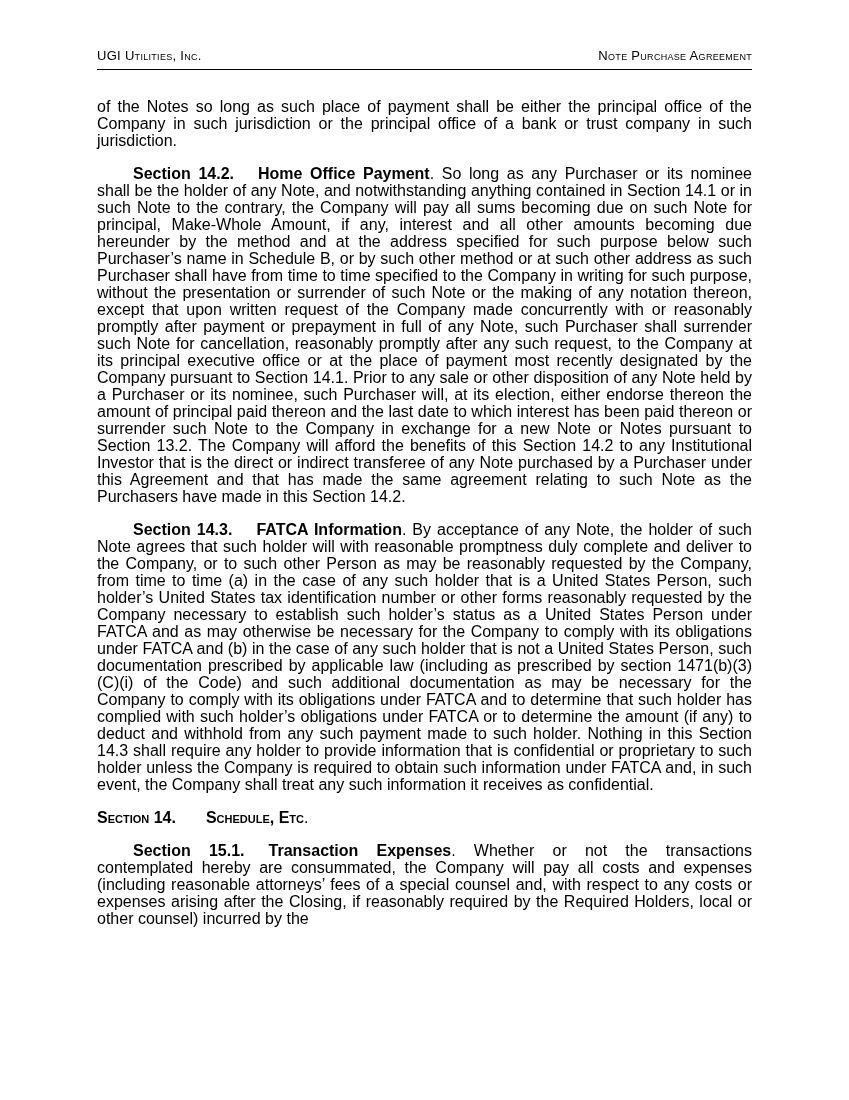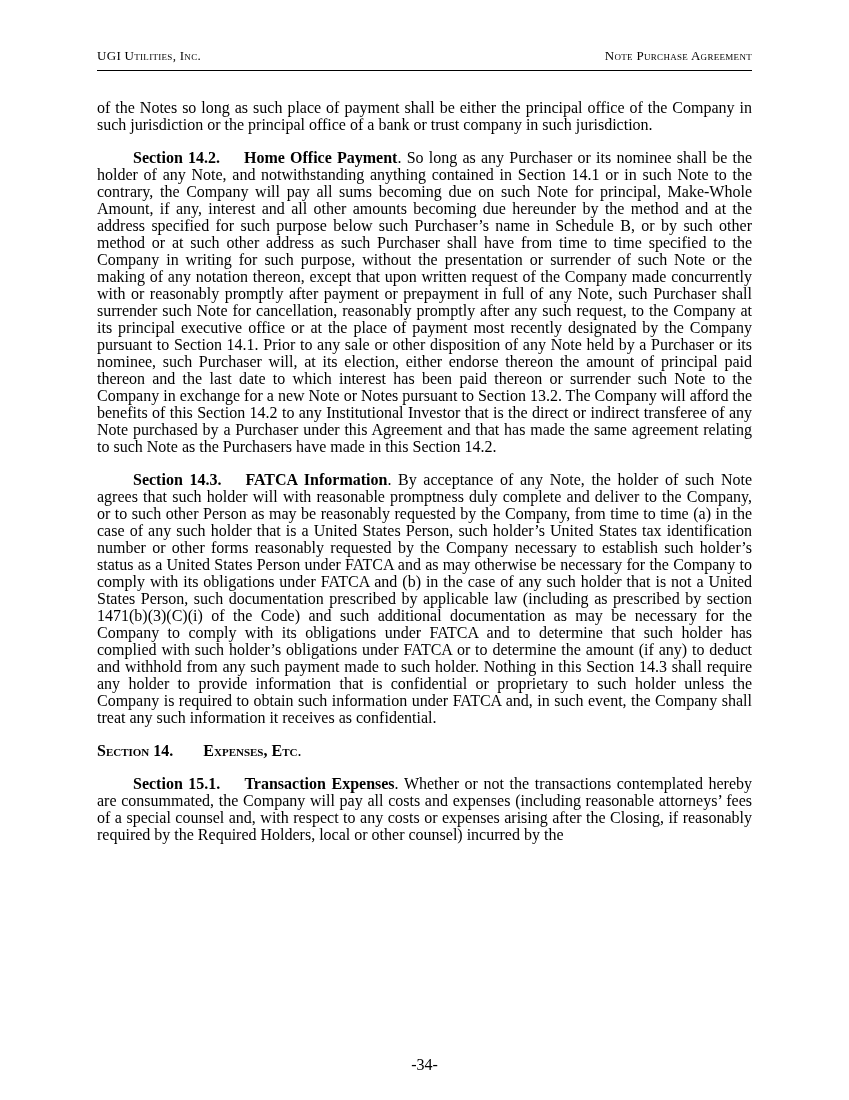--- a/index.html
+++ b/index.html
@@ -4,21 +4,21 @@
 <style>
   * { margin: 0; padding: 0; box-sizing: border-box; }
   html, body { background: #ffffff; }
   .page {
     width: 849px;
     height: 1100px;
     margin: 0 auto;
     background: #ffffff;
     position: relative;
     padding: 48px 97px 0 97px;
-    font-family: Liberation Serif, serif;
+    font-family: Liberation Sans, sans-serif;
     color: #000000;
   }
   .header {
     display: flex;
     justify-content: space-between;
     align-items: baseline;
     border-bottom: 1.5px solid #000000;
     padding-bottom: 6px;
     font-size: 13px;
     font-variant: small-caps;
@@ -52,21 +52,18 @@
 
   <div class="header">
     <span>UGI Utilities, Inc.</span>
     <span>Note Purchase Agreement</span>
   </div>
 
   <div class="doc-body">
       <p class="para"><span class="">of the Notes so long as such place of payment shall be either the principal office of the Company in such jurisdiction or the principal office of a bank or trust company in such jurisdiction.</span></p>
       <p class="para indent"><span class="bold">Section 14.2.</span><span class="tab"></span><span class="bold">Home Office Payment</span><span class="">.  So long as any Purchaser or its nominee shall be the holder of any Note, and notwithstanding anything contained in Section 14.1 or in such Note to the contrary, the Company will pay all sums becoming due on such Note for principal, Make-Whole Amount, if any, interest and all other amounts becoming due hereunder by the method and at the address specified for such purpose below such Purchaser’s name in Schedule B, or by such other method or at such other address as such Purchaser shall have from time to time specified to the Company in writing for such purpose, without the presentation or surrender of such Note or the making of any notation thereon, except that upon written request of the Company made concurrently with or reasonably promptly after payment or prepayment in full of any Note, such Purchaser shall surrender such Note for cancellation, reasonably promptly after any such request, to the Company at its principal executive office or at the place of payment most recently designated by the Company pursuant to Section 14.1.  Prior to any sale or other disposition of any Note held by a Purchaser or its nominee, such Purchaser will, at its election, either endorse thereon the amount of principal paid thereon and the last date to which interest has been paid thereon or surrender such Note to the Company in exchange for a new Note or Notes pursuant to Section 13.2.  The Company will afford the benefits of this Section 14.2 to any Institutional Investor that is the direct or indirect transferee of any Note purchased by a Purchaser under this Agreement and that has made the same agreement relating to such Note as the Purchasers have made in this Section 14.2.</span></p>
       <p class="para indent"><span class="bold">Section 14.3.</span><span class="tab"></span><span class="bold">FATCA Information</span><span class="">.  By acceptance of any Note, the holder of such Note agrees that such holder will with reasonable promptness duly complete and deliver to the Company, or to such other Person as may be reasonably requested by the Company, from time to time (a) in the case of any such holder that is a United States Person, such holder’s United States tax identification number or other forms reasonably requested by the Company necessary to establish such holder’s status as a United States Person under FATCA and as may otherwise be necessary for the Company to comply with its obligations under FATCA and (b) in the case of any such holder that is not a United States Person, such documentation prescribed by applicable law (including as prescribed by section 1471(b)(3)(C)(i) of the Code) and such additional documentation as may be necessary for the Company to comply with its obligations under FATCA and to determine that such holder has complied with such holder’s obligations under FATCA or to determine the amount (if any) to deduct and withhold from any such payment made to such holder. Nothing in this Section 14.3 shall require any holder to provide information that is confidential or proprietary to such holder unless the Company is required to obtain such information under FATCA and, in such event, the Company shall treat any such information it receives as confidential.</span></p>
-      <p class="para heading"><span class="bold sc">Section 14.</span><span class="tab"></span><span class="bold sc">Expenses, Etc</span><span class="">.</span></p>
+      <p class="para heading"><span class="bold sc">Section 14.</span><span class="tab"></span><span class="bold sc">Schedule, Etc</span><span class="">.</span></p>
       <p class="para indent"><span class="bold">Section 15.1.</span><span class="tab"></span><span class="bold">Transaction Expenses</span><span class="">.  Whether or not the transactions contemplated hereby are consummated, the Company will pay all costs and expenses (including reasonable attorneys’ fees of a special counsel and, with respect to any costs or expenses arising after the Closing, if reasonably required by the Required Holders, local or other counsel) incurred by the</span></p>
     </div>
 
-  <div class="footer">
-    <span>-34-</span>
-  </div>
 
 </div>
 
 </body></html>

